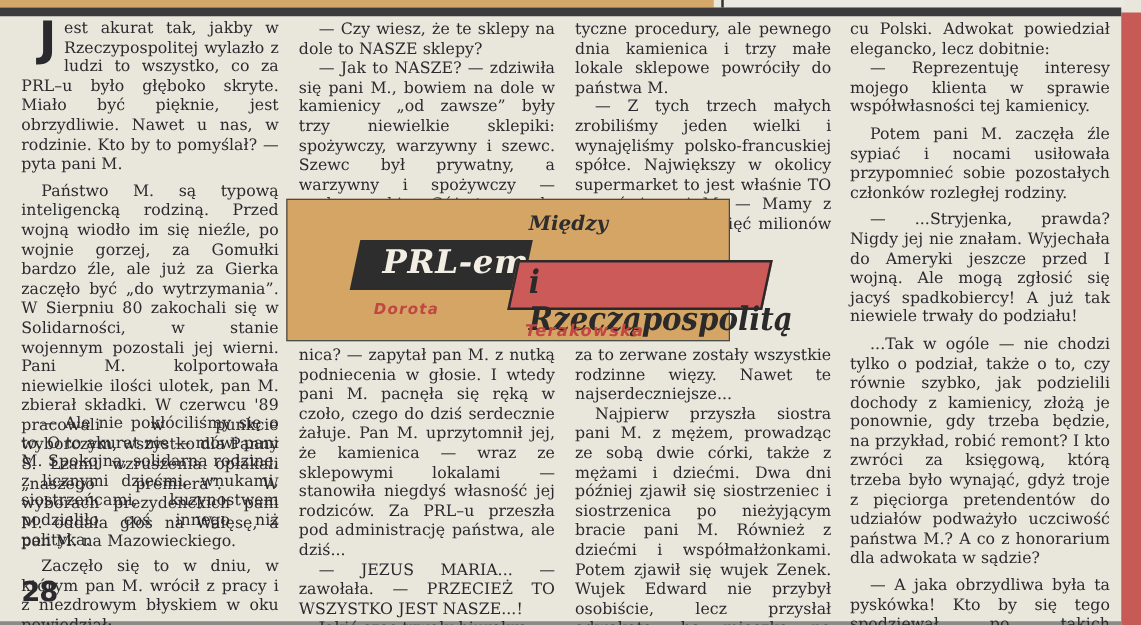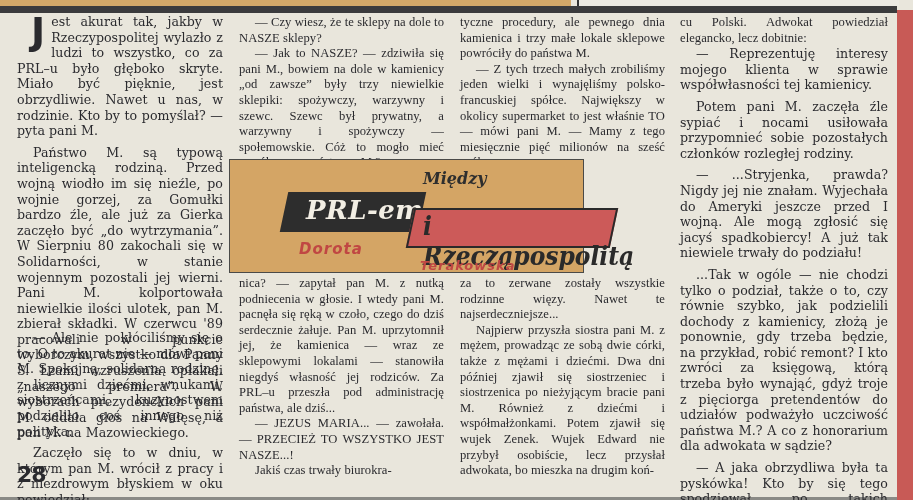--- a/index.html
+++ b/index.html
@@ -13,21 +13,21 @@
     .top-white { position: absolute; left: 577px; top: 0; width: 320px; height: 6px; background: #ebe9e2; border-left: 2px solid #333; }
     .top-bar { position: absolute; left: 0; top: 6px; width: 897px; height: 7px; background: #3b3b3d; }
     .right-strip { position: absolute; left: 897px; top: 10px; width: 16px; height: 490px; background: #c85a56; }
     .bottom-line { position: absolute; left: 0; top: 497px; width: 897px; height: 3px; background: #8a8a86; }
 
     .col {
       position: absolute; font-size: 12.6px; line-height: 15.6px;
       text-align: justify; letter-spacing: 0.05px;
     }
     .col p { margin: 0 0 6px 0; text-indent: 16px; }
-    .col p.tight { margin-bottom: 0; font-family: Liberation Serif, serif; }
+    .col p.tight { margin-bottom: 0; }
     .col p.noind { text-indent: 0; }
 
     #c1 { left: 17px; top: 14px; width: 206px; }
     #c1b { left: 17px; top: 330px; width: 206px; }
     #c2a { left: 239px; top: 15px; width: 205px; }
     #c2b { left: 239px; top: 276px; width: 205px; }
     #c3a { left: 460px; top: 15px; width: 205px; }
     #c3b { left: 460px; top: 276px; width: 205px; }
     #c4 { left: 680px; top: 15px; width: 208px; }
 
@@ -63,21 +63,21 @@
       position: absolute; left: 193px; top: 51px; font-family: "DejaVu Serif", serif;
       font-style: italic; font-weight: bold; font-size: 26px; color: #2a2a2a;
       transform: scaleX(0.9); transform-origin: left;
     }
     .top-label {
       position: absolute; left: 193px; top: 9px; font-family: "DejaVu Serif", serif;
       font-style: italic; font-weight: bold; font-size: 16px; color: #2e2e2e;
     }
     .author-first {
       position: absolute; left: 69px; top: 80px; font-family: "DejaVu Sans", sans-serif;
-      font-style: italic; font-weight: bold; font-size: 15px; color: #c04743; letter-spacing: 1px;
+      font-style: italic; font-weight: bold; font-size: 12px; color: #c04743; letter-spacing: 1px;
     }
     .author-last {
       position: absolute; left: 170px; top: 98px; font-family: "DejaVu Sans", sans-serif;
       font-style: italic; font-weight: bold; font-size: 13px; color: #c04743; letter-spacing: 1px; margin-left: 20px;
     }
   </style>
 </head>
 <body>
 
 <div class="top-tan"></div>

